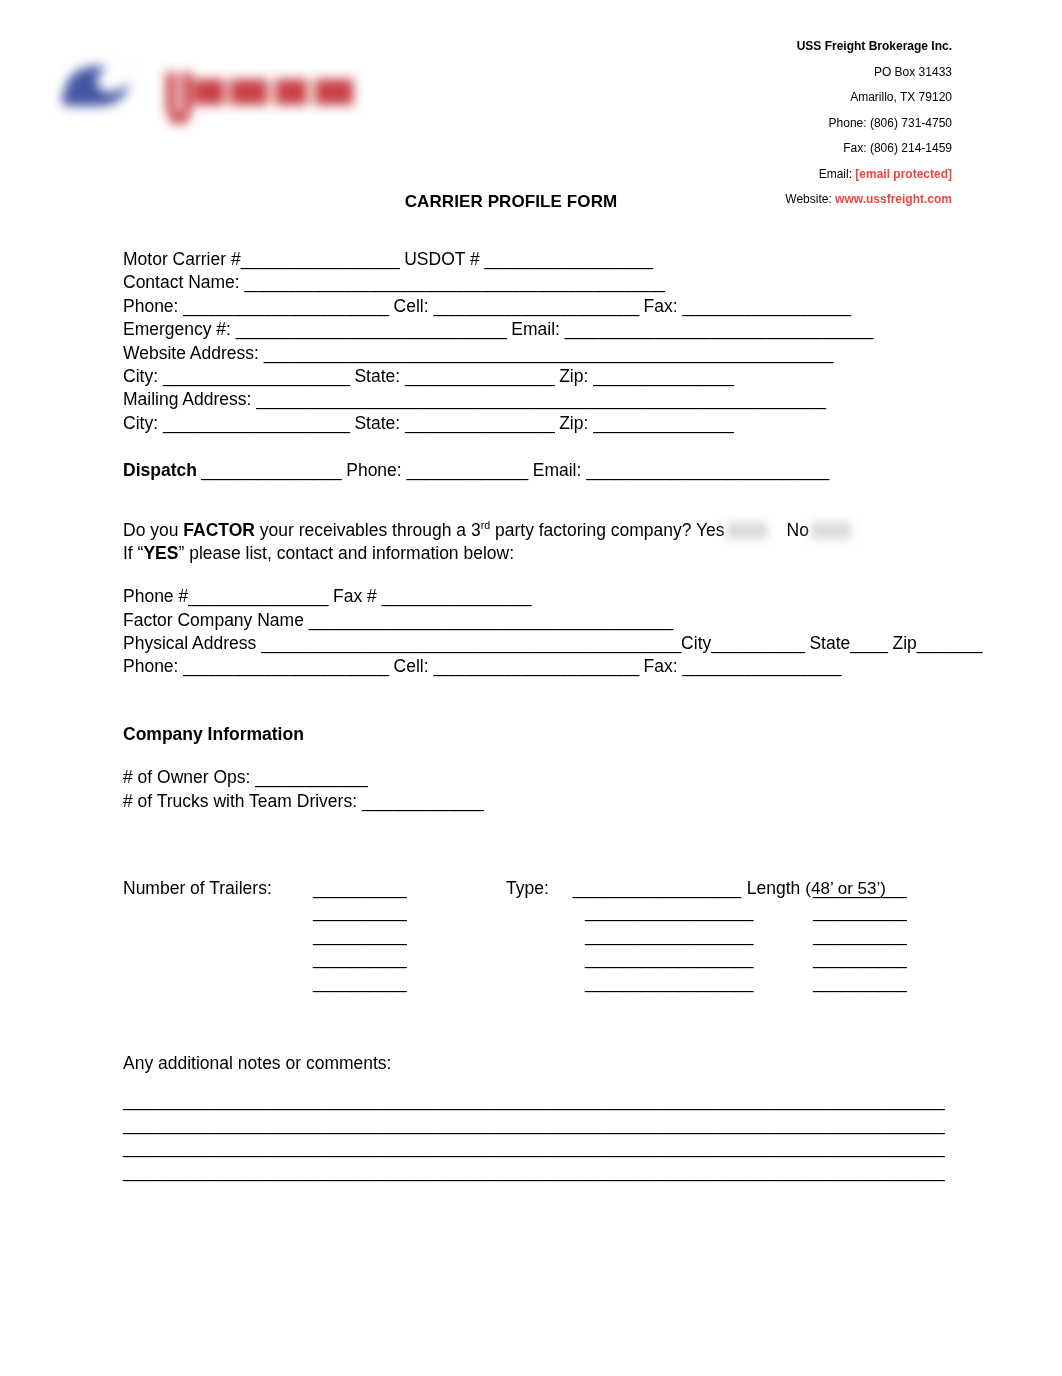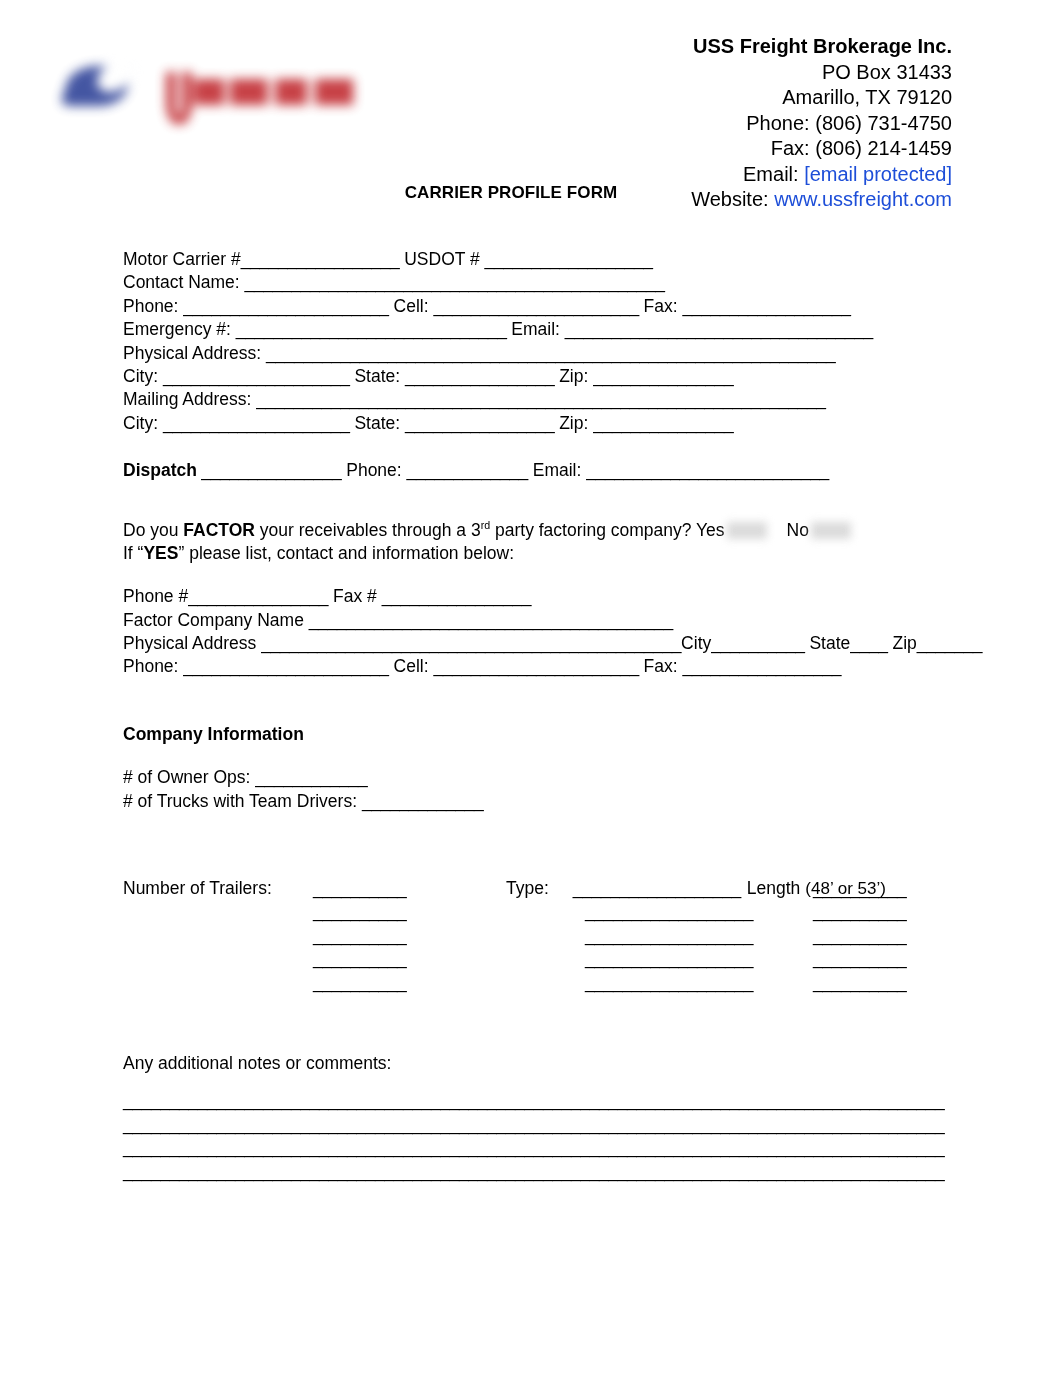--- a/index.html
+++ b/index.html
@@ -67,31 +67,31 @@
       #c0272d 21% 40%, rgba(192,39,45,.2) 41% 45%,
       #c0272d 46% 62%, rgba(192,39,45,.15) 63% 67%,
       #c0272d 68% 88%, rgba(192,39,45,0) 89% 100%);
     border-radius: 3px;
   }
 
   .contact {
     position: absolute;
     right: 110px; top: 0;
     text-align: right;
-    font-size: 20px;
+    font-size: 12px;
     line-height: 25.5px;
     white-space: nowrap;
   }
   .contact .co-name { font-weight: bold; }
-  .lnk { color: #1d4ed8; }
+  .lnk { color: #ef4444; font-weight: bold; }
 
   
   .doc-title {
     position: absolute;
-    top: 183px; left: 0; right: 0;
+    top: 192px; left: 0; right: 0;
     text-align: center;
     font-weight: bold;
     font-size: 17px;
     letter-spacing: .1px;
     padding-right: 40px;
   }
 
   
   .body-block {
     position: absolute;
@@ -182,21 +182,21 @@
 
 
     <div class="row"><span>Motor Carrier #</span><span class="ul">_________________</span><span> USDOT # </span><span class="ul">__________________</span></div>
 
     <div class="row"><span>Contact Name: </span><span class="ul">_____________________________________________</span></div>
 
     <div class="row"><span>Phone: </span><span class="ul">______________________</span><span> Cell: </span><span class="ul">______________________</span><span> Fax: </span><span class="ul">__________________</span></div>
 
     <div class="row"><span>Emergency #: </span><span class="ul">_____________________________</span><span> Email: </span><span class="ul">_________________________________</span></div>
 
-    <div class="row"><span>Physical Address: </span><span class="ul">_____________________________________________________________</span></div>
+    <div class="row"><span>Website Address: </span><span class="ul">_____________________________________________________________</span></div>
 
     <div class="row"><span>City: </span><span class="ul">____________________</span><span> State: </span><span class="ul">________________</span><span> Zip: </span><span class="ul">_______________</span></div>
 
     <div class="row"><span>Mailing Address: </span><span class="ul">_____________________________________________________________</span></div>
 
     <div class="row"><span>City: </span><span class="ul">____________________</span><span> State: </span><span class="ul">________________</span><span> Zip: </span><span class="ul">_______________</span></div>
 
     <div class="vgap-24"></div>
 
     <div class="row"><span class="b">Dispatch</span><span class="ul"> _______________</span><span> Phone: </span><span class="ul">_____________</span><span> Email: </span><span class="ul">__________________________</span></div>

